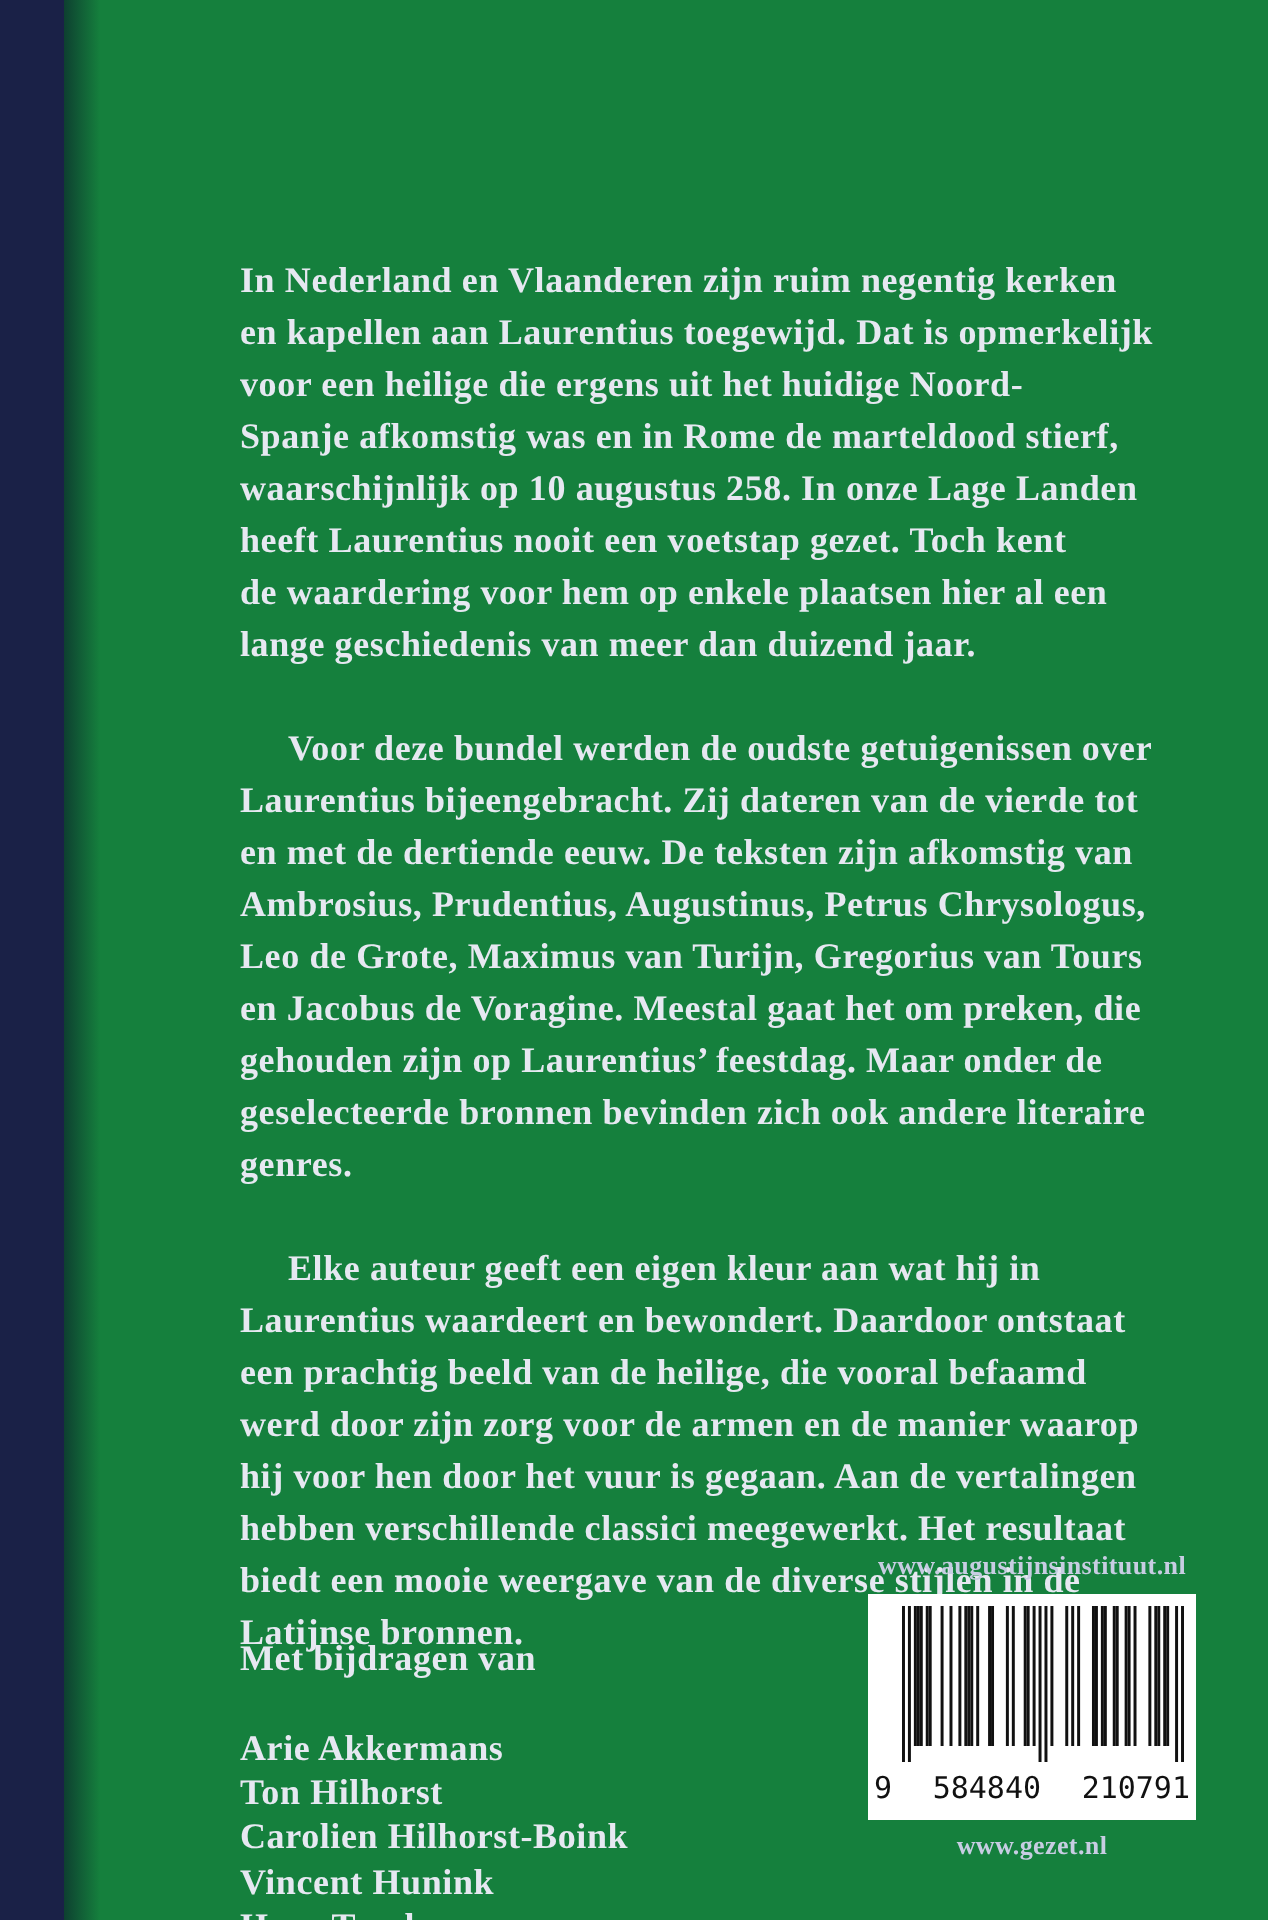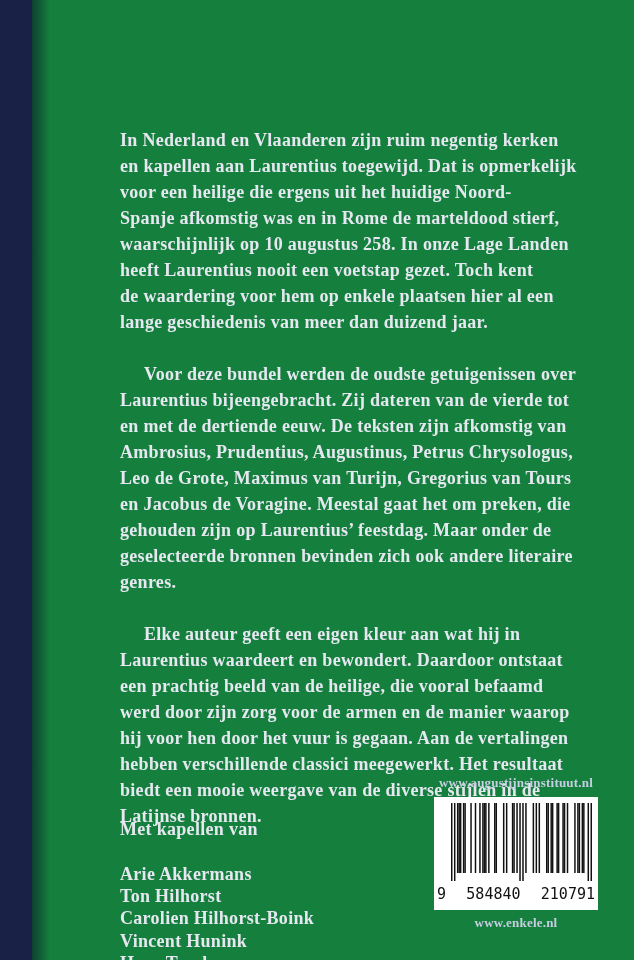--- a/index.html
+++ b/index.html
@@ -118,21 +118,21 @@
 Laurentius waardeert en bewondert. Daardoor ontstaat
 een prachtig beeld van de heilige, die vooral befaamd
 werd door zijn zorg voor de armen en de manier waarop
 hij voor hen door het vuur is gegaan. Aan de vertalingen
 hebben verschillende classici meegewerkt. Het resultaat
 biedt een mooie weergave van de diverse stijlen in de
 Latijnse bronnen.</p>
   </div>
 
   <div class="contributors">
-    <div class="heading">Met kapellen van</div>
+    <div class="heading">Met bijdragen van</div>
     <div>Arie Akkermans
 Ton Hilhorst
 Carolien Hilhorst-Boink
 Vincent Hunink
 Hans Tevel</div>
   </div>
 
   <div class="publisher-block">
     <div class="site top">www.augustijnsinstituut.nl</div>
     <div class="barcode-box">
@@ -180,16 +180,16 @@
           <rect x="89" y="0" width="1" height="70"></rect>
           <rect x="92" y="0" width="1" height="78"></rect>
           <rect x="94" y="0" width="1" height="78"></rect>
         </svg>
       <div class="barcode-digits">
         <span>9</span>
         <span>584840</span>
         <span>210791</span>
       </div>
     </div>
-    <div class="site bottom">www.enkele.nl</div>
+    <div class="site bottom">www.gezet.nl</div>
   </div>
 
 </div>
 
 </body></html>

